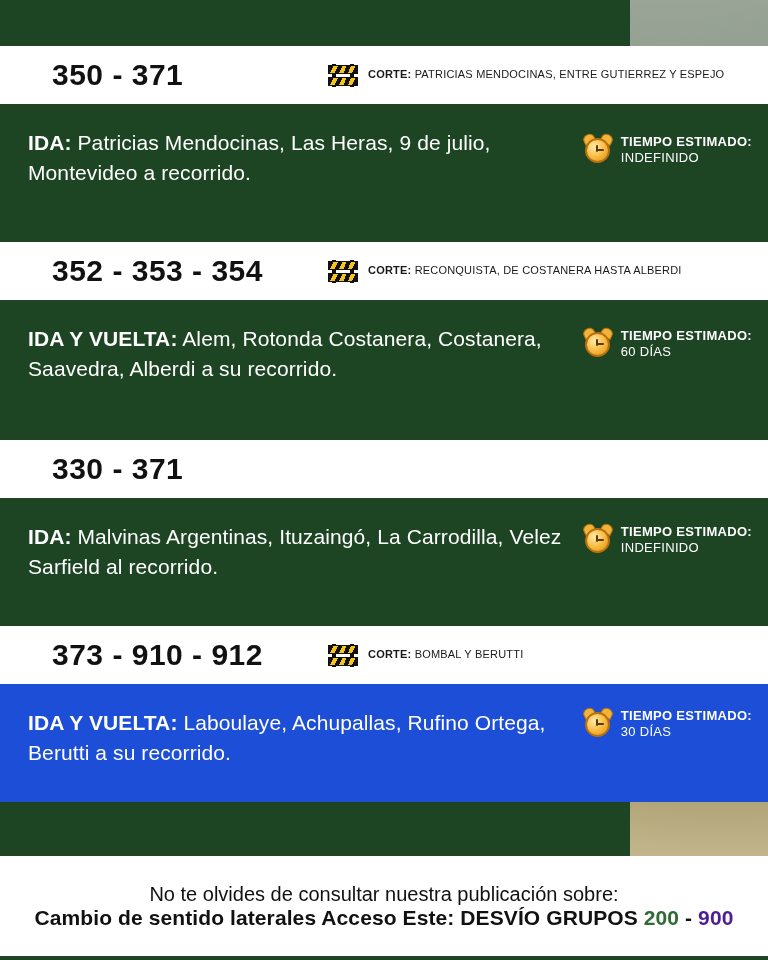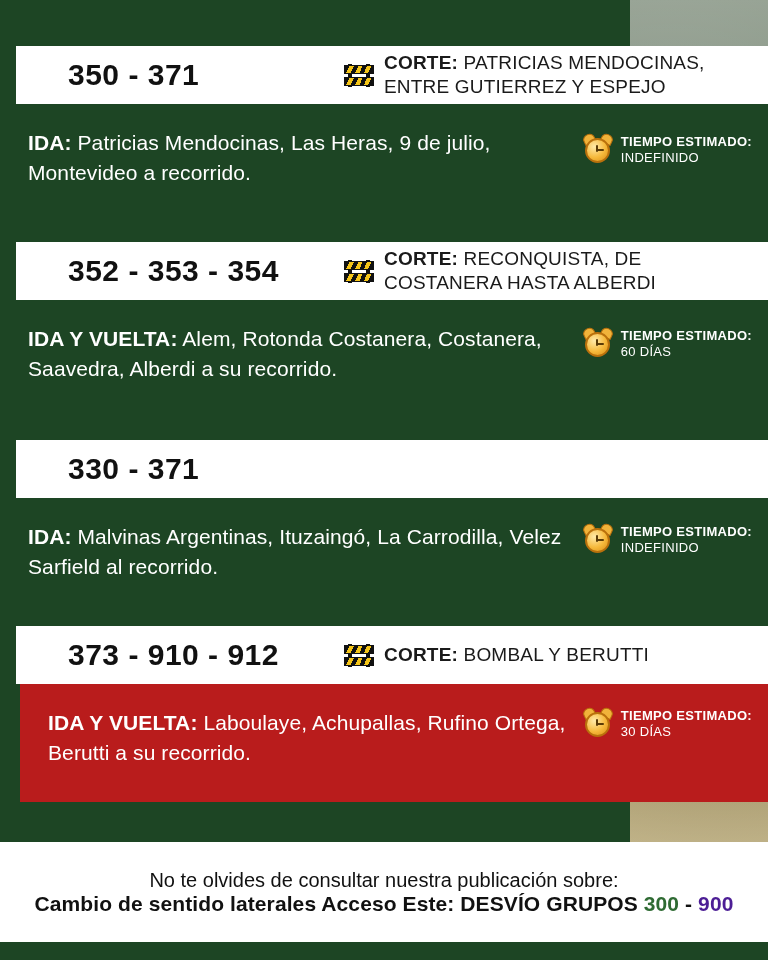--- a/index.html
+++ b/index.html
@@ -113,39 +113,38 @@
   .spacer-top { height: 46px; }
 
   
   .route-head {
     background: #ffffff;
     display: flex;
     align-items: center;
     height: 58px;
     padding: 0 20px 0 52px;
     box-sizing: border-box;
-    margin-left: 16px;
   }
   .route-num {
     color: #111111;
     font-size: 30px;
     font-weight: bold;
     letter-spacing: .5px;
     white-space: nowrap;
     flex: 0 0 auto;
     width: 276px;
   }
   .cut-wrap {
     display: flex;
     align-items: center;
     gap: 10px;
     flex: 1 1 auto;
   }
   .cut-text {
-    font-size: 19px;
+    font-size: 11px;
     color: #1a1a1a;
     line-height: 1.25;
     letter-spacing: .2px;
     text-transform: uppercase;
   }
   .cut-text b { font-weight: bold; }
   .barrier {
     width: 30px; height: 26px;
     flex: 0 0 auto;
     position: relative;
@@ -172,21 +171,21 @@
     position: relative;
     display: flex;
     align-items: flex-start;
     box-sizing: border-box;
     padding: 24px 0 24px 28px;
     color: #ffffff;
   }
   .g1 { background: #1d4524; min-height: 138px; }
   .g2 { background: #1d4524; min-height: 140px; }
   .g3 { background: #1d4524; min-height: 128px; }
-  .g4 { background: #b91c1c; min-height: 118px; margin-left: 20px; }
+  .g4 { background: #1d4ed8; min-height: 118px; }
 
   .route-desc {
     width: 560px;
     font-size: 21px;
     line-height: 1.45;
     letter-spacing: .1px;
   }
   .route-desc b { font-weight: bold; }
 
   .time-box {
@@ -240,21 +239,21 @@
     color: #ffffff;
     text-transform: uppercase;
   }
   .time-text .lbl { font-weight: bold; display: block; }
   .time-text .val { font-weight: normal; display: block; }
 
   
   .footer {
     position: absolute;
     left: 0;
-    bottom: 18px;
+    bottom: 4px;
     width: 768px;
     height: 100px;
     background: #ffffff;
     display: flex;
     flex-direction: column;
     align-items: center;
     justify-content: center;
   }
   .footer-l1 {
     font-size: 20px;
@@ -416,17 +415,17 @@
           <span class="val">30 DÍAS</span>
         </div>
       </div>
     </div>
 
   </div>
 
   <div class="footer">
     <div class="footer-l1">No te olvides de consultar nuestra publicación sobre:</div>
     <div class="footer-l2">
-      <span>Cambio de sentido laterales Acceso Este: DESVÍO GRUPOS </span><span class="g">300</span><span class="dash"> - </span><span class="y">900</span>
+      <span>Cambio de sentido laterales Acceso Este: DESVÍO GRUPOS </span><span class="g">200</span><span class="dash"> - </span><span class="y">900</span>
     </div>
   </div>
 
 </div>
 
 </body></html>

